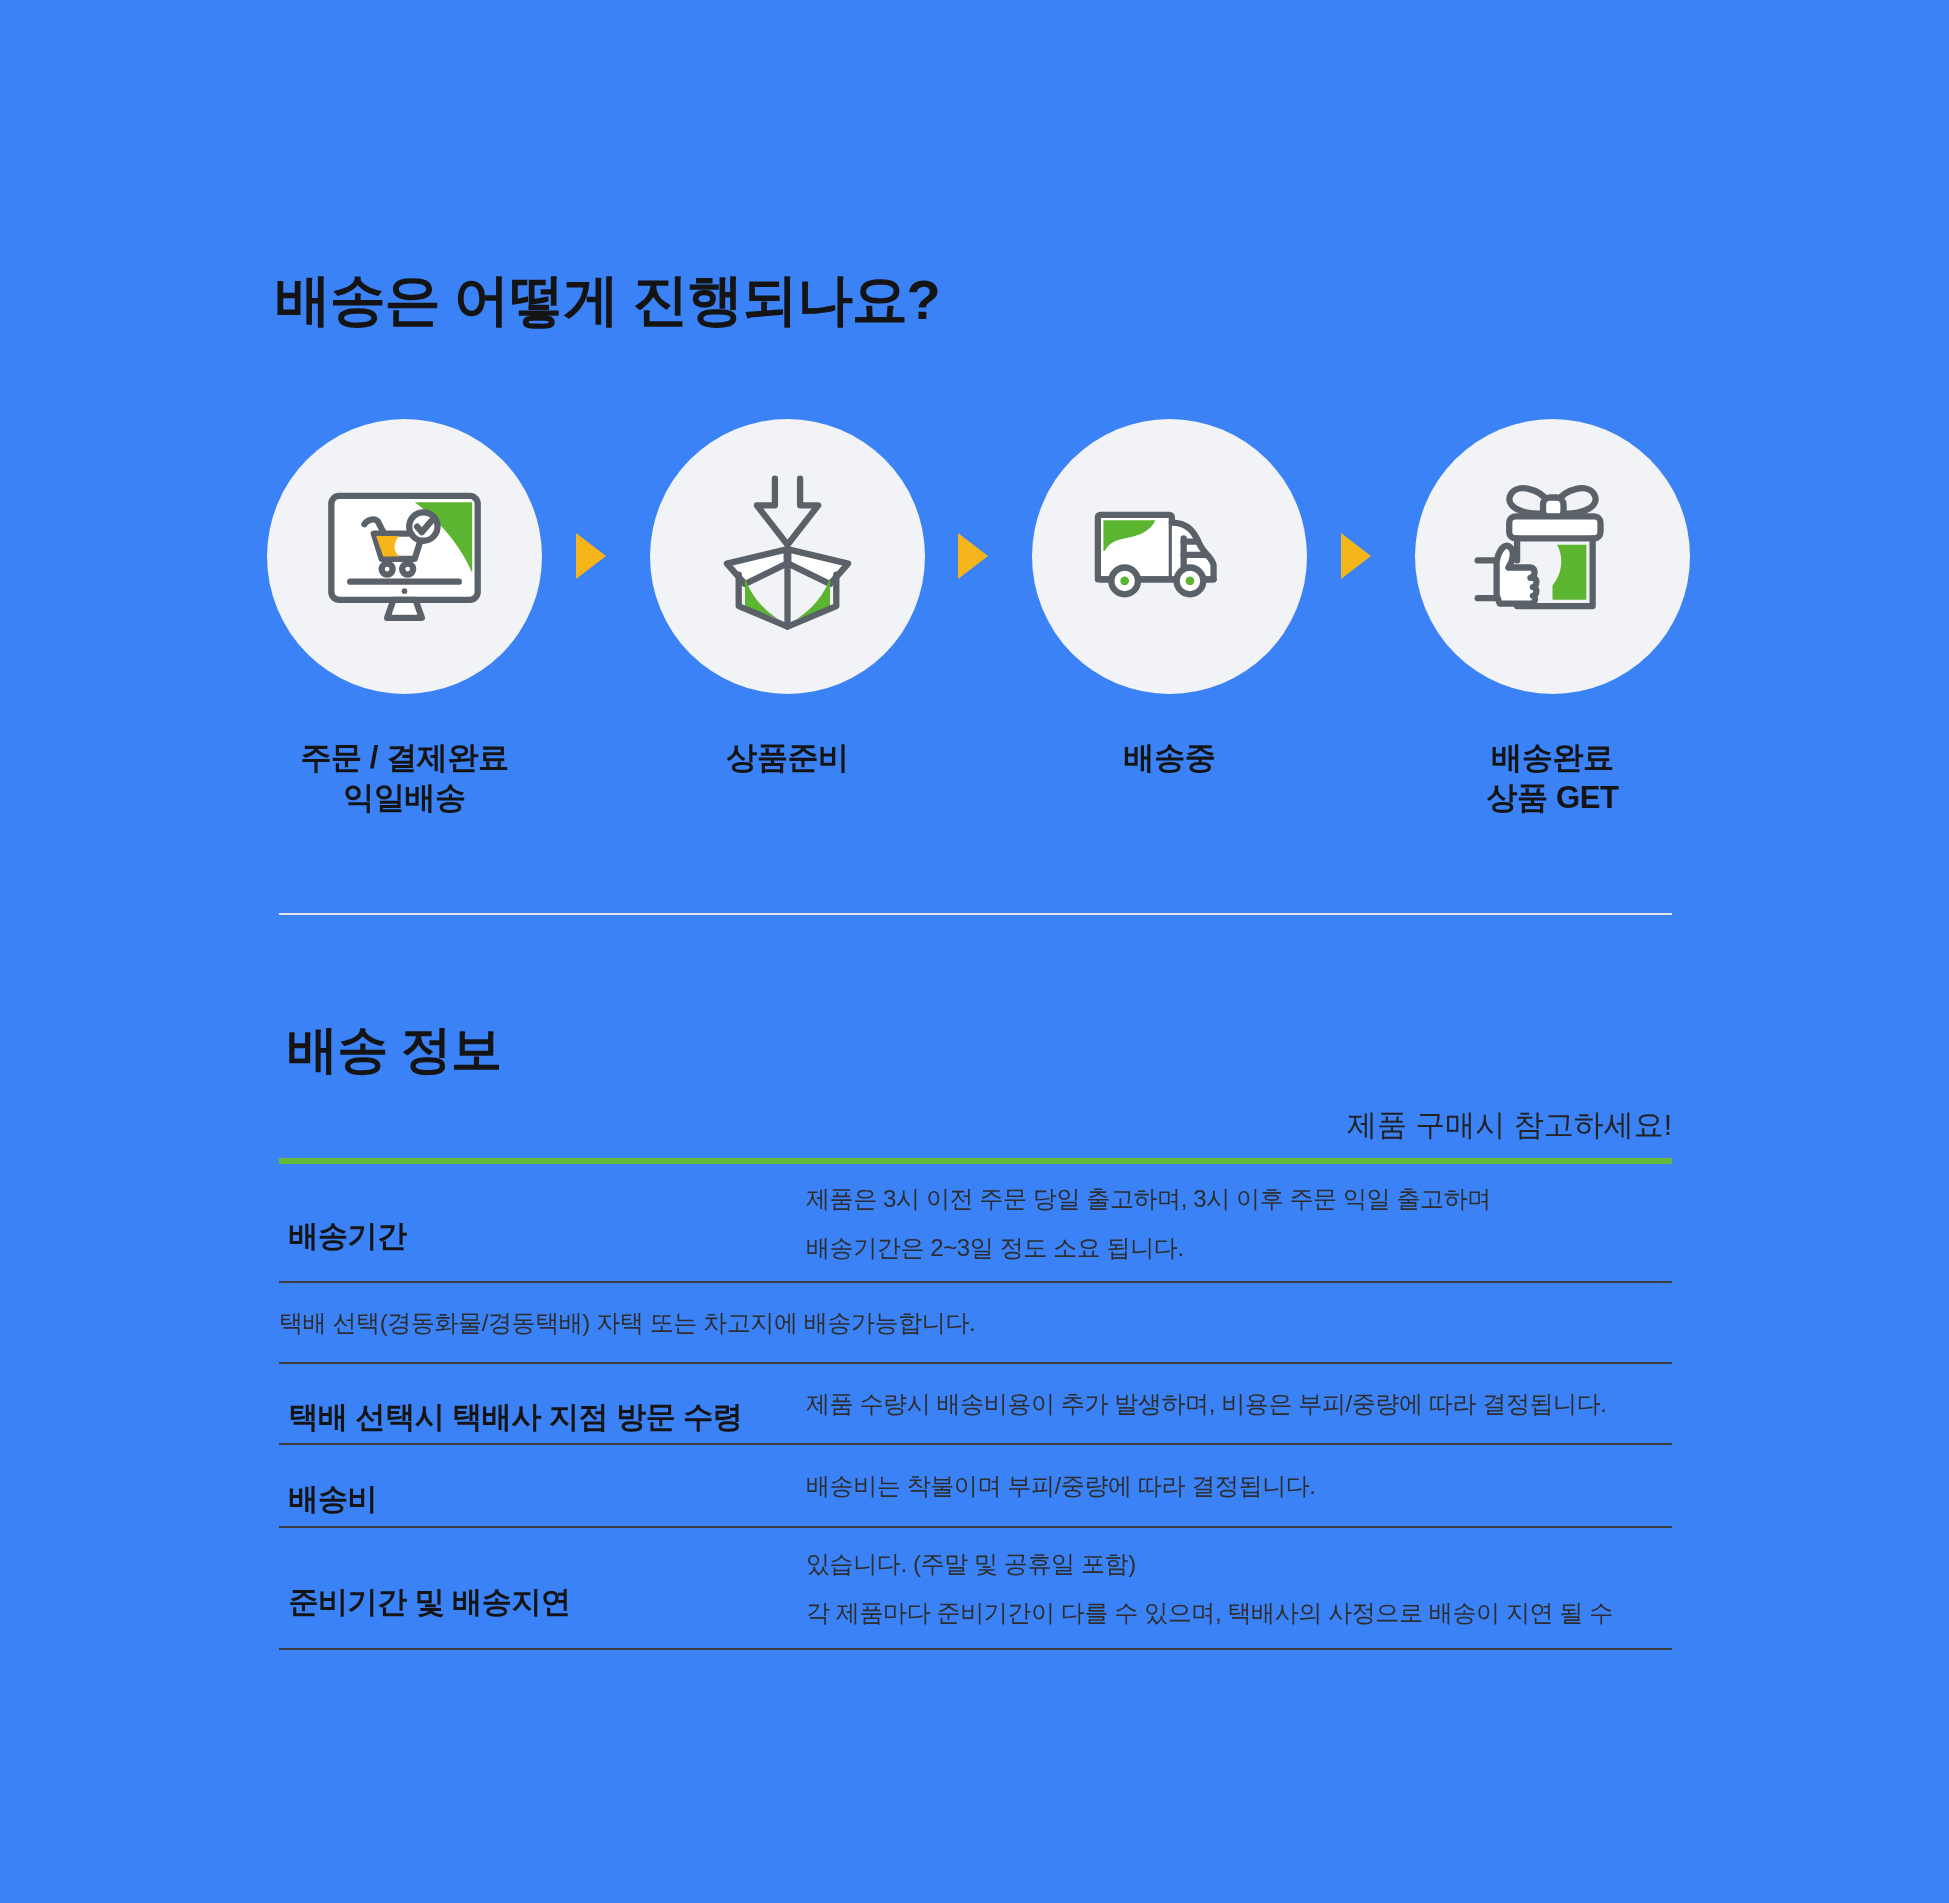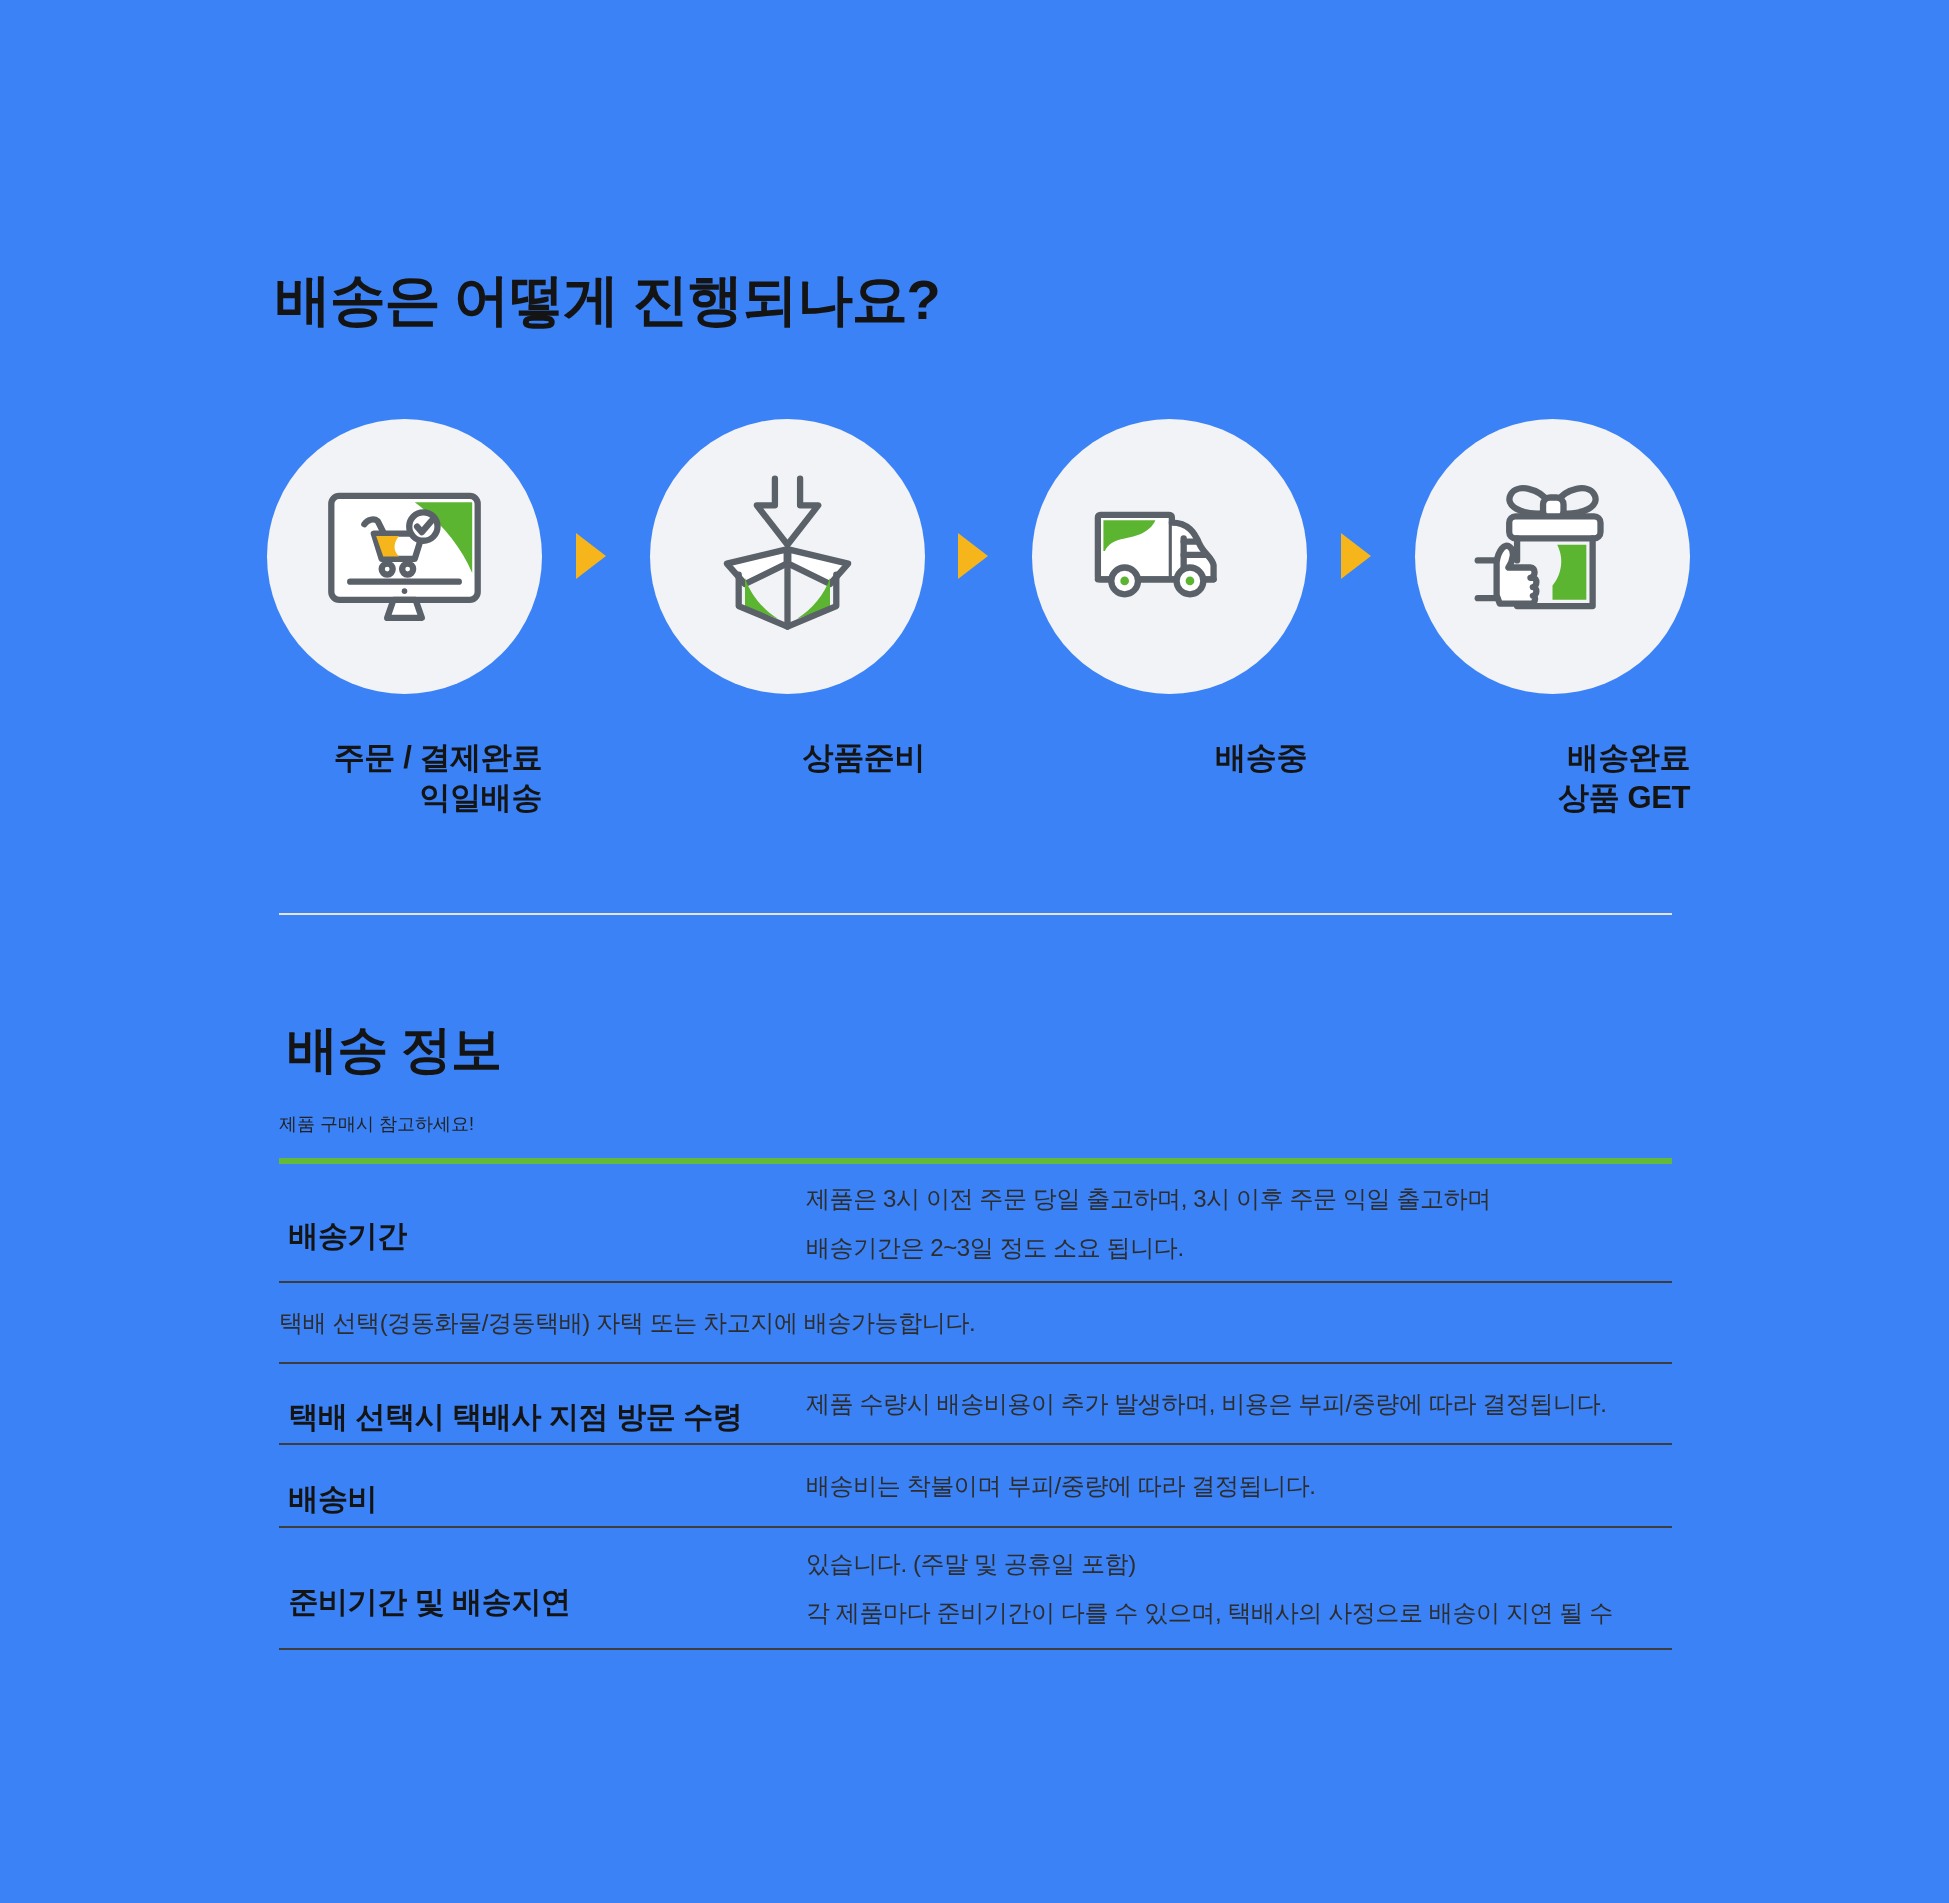--- a/index.html
+++ b/index.html
@@ -19,21 +19,21 @@
     color:#141414; line-height:1.2; margin:0;
   }
   .section-title{
     position:absolute;
     left:279px; top:1011px;
     font-size:51px; font-weight:800; letter-spacing:-0.8px;
     color:#141414; line-height:1.2; margin:8px;
   }
   
   .step{
-    position:absolute; top:419px; width:275px; text-align:right;
+    position:absolute; top:419px; width:275px; text-align:center;
   }
   .step-circle{
     width:275px; height:275px; border-radius:50%;
     background:#f2f3f6;
     display:flex; align-items:center; justify-content:center;
   }
   .step-label{
     margin-top:44px;
     font-size:31px; font-weight:700; color:#141414;
     line-height:40px; letter-spacing:-0.4px;
@@ -48,22 +48,22 @@
     border-left:30px solid #f6b51a;
   }
   
   .section-divider{
     position:absolute; left:279px; top:913px;
     width:1393px; height:1.6px; background:#e4e4e4;
   }
   
   .table-hint{
     position:absolute; left:279px; top:1107px;
-    width:1393px; 
-    font-size:18px; color:#222222; line-height:35px;
+    width:1393px; text-align:right;
+    font-size:30px; color:#222222; line-height:35px;
   }
   
   .info-table{
     position:absolute; left:279px; top:1158px;
     width:1393px;
     border-top:6.3px solid #62b93a;
   }
   .info-row{
     display:flex; align-items:center;
     border-bottom:2.4px solid #3d3d3d;

